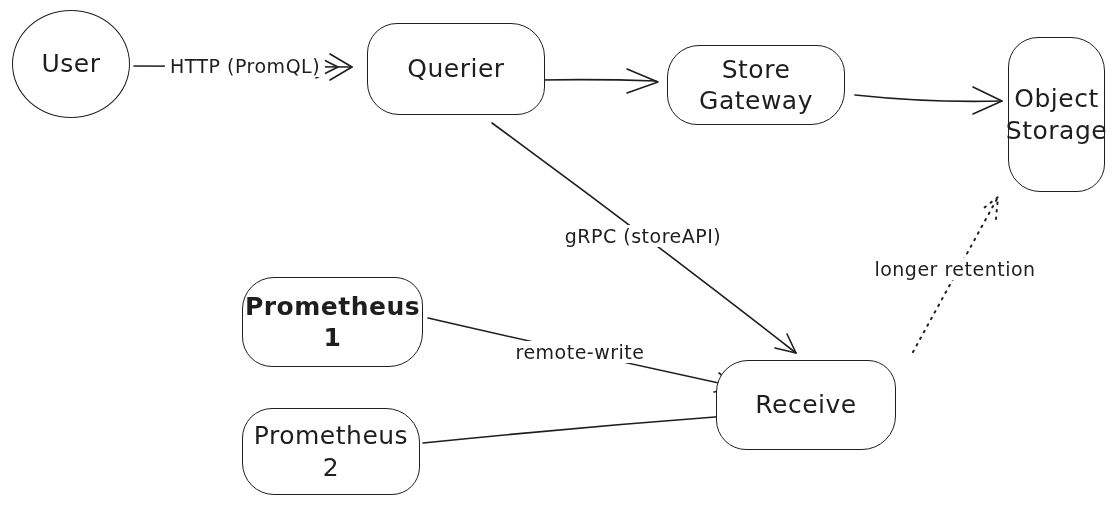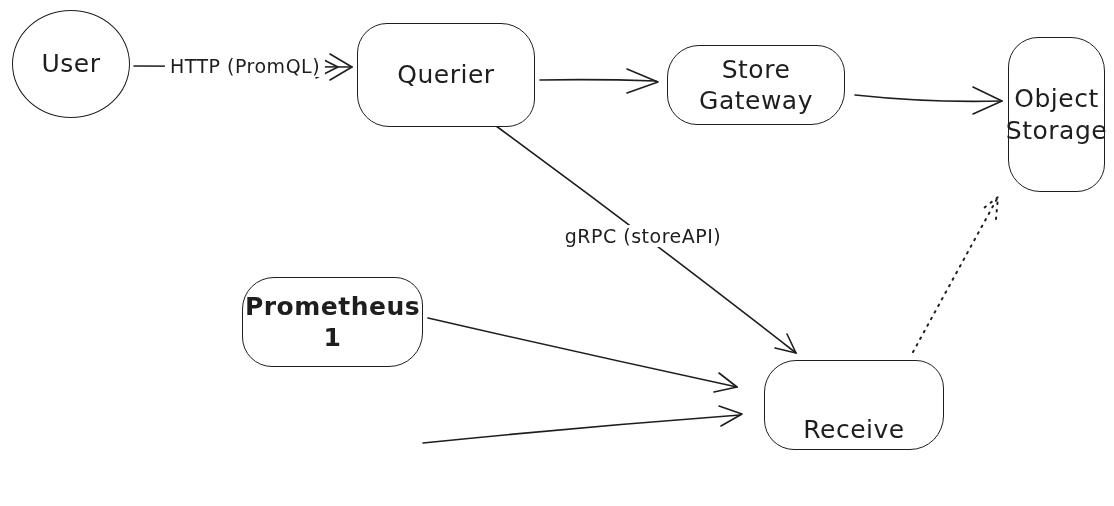--- a/index.html
+++ b/index.html
@@ -102,40 +102,45 @@
     <g>
       <path class="dotted" d="M913,352 L998,197"></path>
       <polyline class="dotted" points="996,219 998,197 980,211"></polyline>
     </g>
   </svg>
 
   <div class="node ellipse" style="left:12px; top:10px; width:118px; height:108px;">
     <span>User</span>
   </div>
 
-  <div class="node rect-1" style="left:357px; top:23px; width:178px; height:104px;">
+  <div class="node rect-1" style="left:367px; top:23px; width:178px; height:92px;">
     <span>Querier</span>
   </div>
 
   <div class="node rect-2" style="left:667px; top:45px; width:178px; height:80px;">
     <span>Store Gateway</span>
   </div>
 
   <div class="node rect-1" style="left:1008px; top:37px; width:97px; height:155px;">
     <span>Object Storage</span>
   </div>
 
   <div class="node rect-2" style="left:242px; top:277px; width:181px; height:90px;font-weight:bold;">
     <span>Prometheus 1</span>
   </div>
 
+  <div class="node rect-1" style="left:242px; top:408px; width:178px; height:87px;">
+    <span>Prometheus 2</span>
+  </div>
 
-  <div class="node rect-2" style="left:764px; top:360px; width:180px; height:90px;align-items:flex-end;">
+  <div class="node rect-2" style="left:716px; top:360px; width:180px; height:90px;">
     <span>Receive</span>
   </div>
 
   <div class="edge-label" style="left:245px; top:66px;">HTTP (PromQL)</div>
 
   <div class="edge-label" style="left:643px; top:236px;">gRPC (storeAPI)</div>
 
+  <div class="edge-label" style="left:580px; top:352px;">remote-write</div>
 
+  <div class="edge-label" style="left:955px; top:269px;">longer retention</div>
 
 </div>
 
 </body></html>

